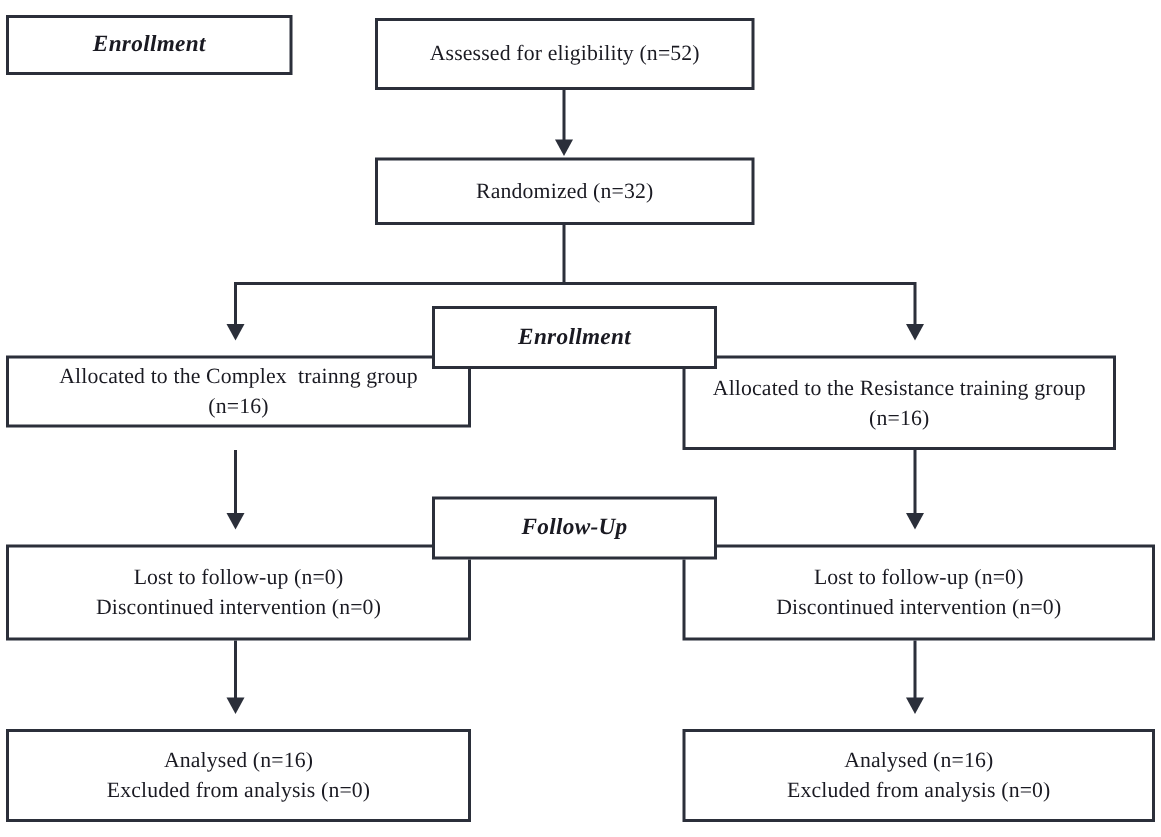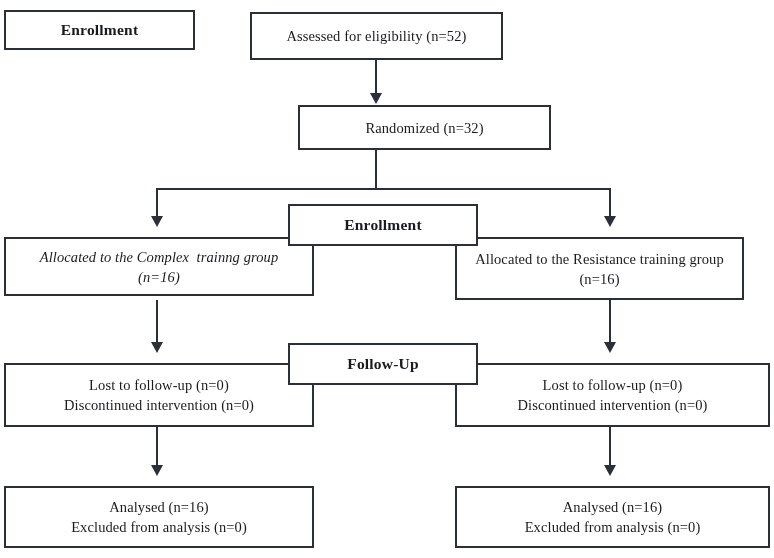--- a/index.html
+++ b/index.html
@@ -40,32 +40,33 @@
     display: block;
     white-space: pre;
   }
 
   
   .stage {
     font-weight: bold;
     font-size: 15.5px;
     letter-spacing: 0.2px;
     z-index: 5;
+    font-style: italic;
   }
 
   
   #enrollment-box      { left: 4px;   top: 10px;  width: 191px; height: 40px; }
   #assessed-box        { left: 250px; top: 12px;  width: 253px; height: 48px; }
-  #randomized-box      { left: 250px; top: 105px; width: 253px; height: 45px; margin-left: 48px; }
+  #randomized-box      { left: 250px; top: 105px; width: 253px; height: 45px; }
 
   #allocation-stage    { left: 288px; top: 204px; width: 190px; height: 42px; }
-  #alloc-left-box      { left: 4px;   top: 237px; width: 310px; height: 59px; font-style: italic; }
+  #alloc-left-box      { left: 4px;   top: 237px; width: 310px; height: 48px; }
   #alloc-right-box     { left: 455px; top: 237px; width: 289px; height: 63px; }
 
-  #followup-stage      { left: 288px; top: 343px; width: 190px; height: 42px; }
+  #followup-stage      { left: 288px; top: 331px; width: 190px; height: 42px; }
   #follow-left-box     { left: 4px;   top: 363px; width: 310px; height: 64px; }
   #follow-right-box    { left: 455px; top: 363px; width: 315px; height: 64px; }
 
   #analysis-stage      { left: 288px; top: 453px; width: 190px; height: 42px; }
   #analysis-left-box   { left: 4px;   top: 486px; width: 310px; height: 62px; }
   #analysis-right-box  { left: 455px; top: 486px; width: 315px; height: 62px; }
 
   
   .vline {
     position: absolute;

